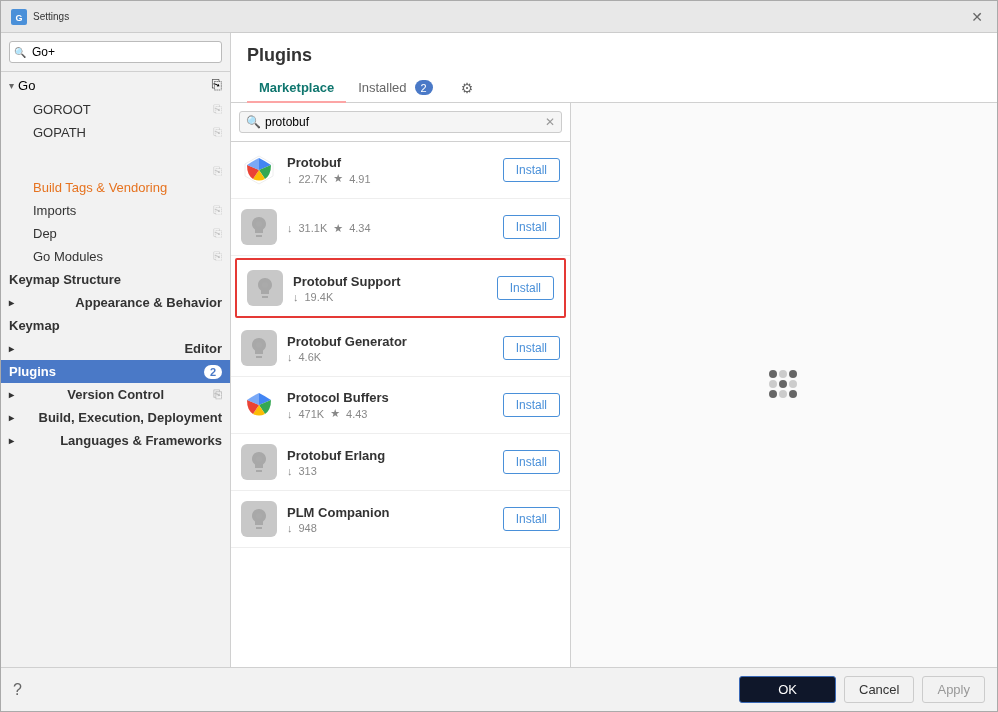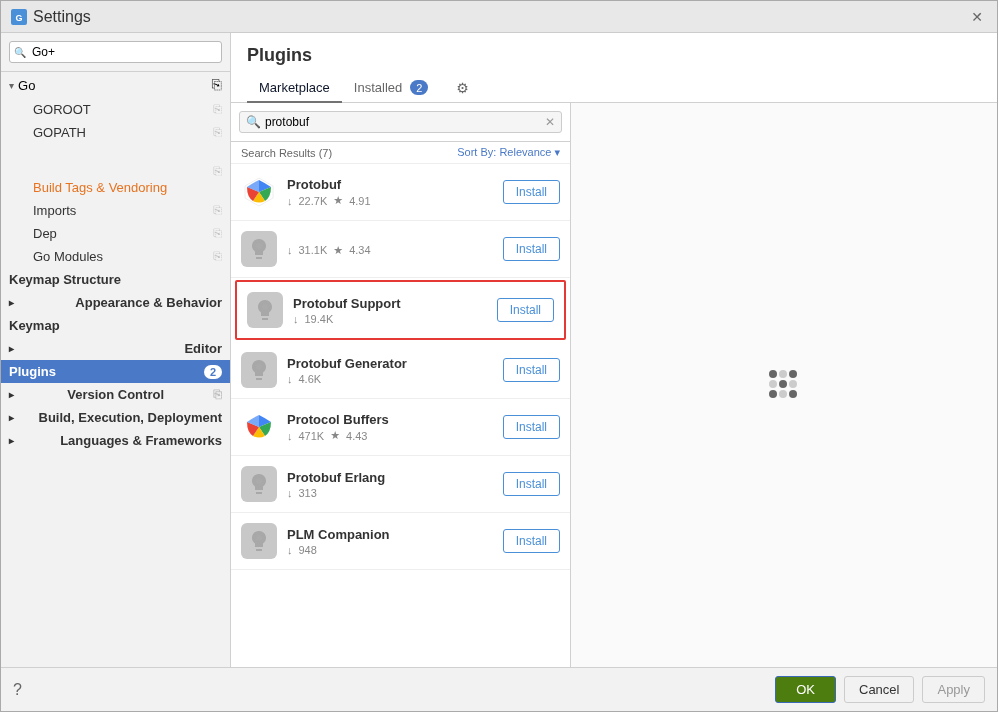--- a/index.html
+++ b/index.html
@@ -42,21 +42,21 @@
       background: #4a90d9;
       border-radius: 2px;
       display: flex;
       align-items: center;
       justify-content: center;
       color: white;
       font-size: 10px;
       font-weight: bold;
     }
     .titlebar-title {
-      font-size: 16px;
+      font-size: 10px;
       color: #333;
     }
     .close-btn {
       width: 20px;
       height: 20px;
       display: flex;
       align-items: center;
       justify-content: center;
       cursor: pointer;
       color: #666;
@@ -174,23 +174,23 @@
     }
     .tab {
       padding: 6px 12px;
       cursor: pointer;
       color: #666;
       font-size: 13px;
       border-bottom: 2px solid transparent;
       margin-bottom: -1px;
     }
     .tab.active {
-      color: #0f172a;
-      border-bottom: 2px solid #737373;
-      font-weight: 400;
+      color: #0f766e;
+      border-bottom: 2px solid #fca5a5;
+      font-weight: 700;
     }
     .tab-gear {
       margin-left: 8px;
       color: #666;
       cursor: pointer;
       font-size: 14px;
       padding: 6px 8px;
     }
     .installed-badge {
       display: inline-flex;
@@ -340,22 +340,22 @@
       align-items: center;
       justify-content: space-between;
       padding: 8px 12px;
       border-top: 1px solid #d0d0d0;
       background: #f2f2f2;
       height: 44px;
     }
     .footer-left { color: #666; font-size: 16px; cursor: pointer; }
     .footer-right { display: flex; gap: 8px; }
     .btn-ok {
-      padding: 5px 20px;
-      background: #4d7c0f;
+      padding: 5px 38px;
+      background: #0f172a;
       color: white;
       border: 1px solid #3a69b7;
       border-radius: 3px;
       cursor: pointer;
       font-size: 13px;
     }
     .btn-cancel, .btn-apply {
       padding: 5px 14px;
       background: #f2f2f2;
       color: #333;
@@ -494,27 +494,20 @@
       <div class="plugins-body">
         <div class="plugins-list">
 
           <div class="search-bar">
             <div class="search-bar-inner">
               <span style="color:#999;margin-right:4px;font-size:12px;">🔍</span>
               <input type="text" value="protobuf" style="width: 100%; border: none; background: transparent; font-size: 12px; outline: none;">
               <span class="search-clear">✕</span>
             </div>
           </div>
-          <div class="search-results-row">
-            <span>Search Results (7)</span>
-            <span class="sort-by">
-              <span>Sort By: Relevance</span>
-              <span> ▾</span>
-            </span>
-          </div>
 
           <div class="plugin-items">
 
             <div class="plugin-item">
               <div class="plugin-icon">
                 <svg class="proto-icon" viewBox="0 0 36 36">
                   <rect width="36" height="36" rx="6" fill="#fff"></rect>
                   <polygon points="18,4 32,12 32,24 18,32 4,24 4,12" fill="none" stroke="#eee" stroke-width="1"></polygon>
                   <path d="M18 6 L30 13 L30 23 L18 30 L6 23 L6 13 Z" fill="none"></path>
 

